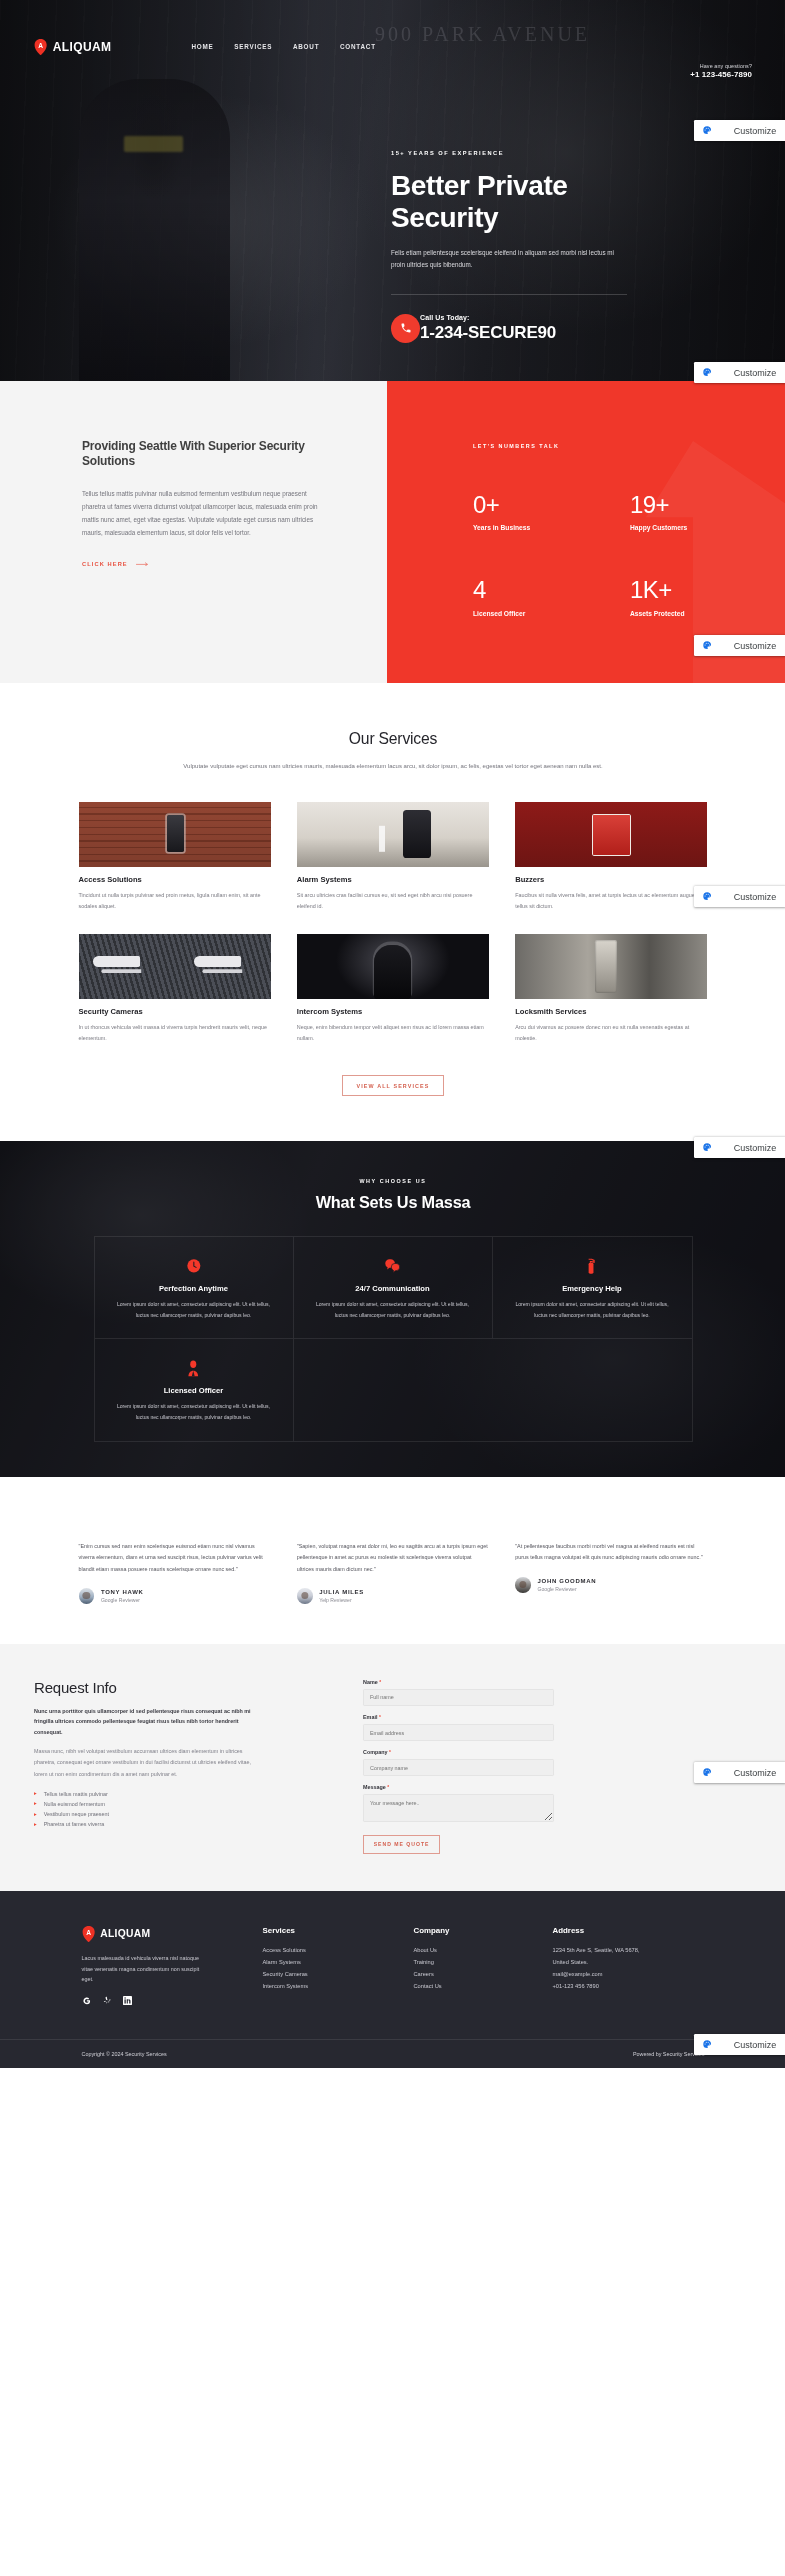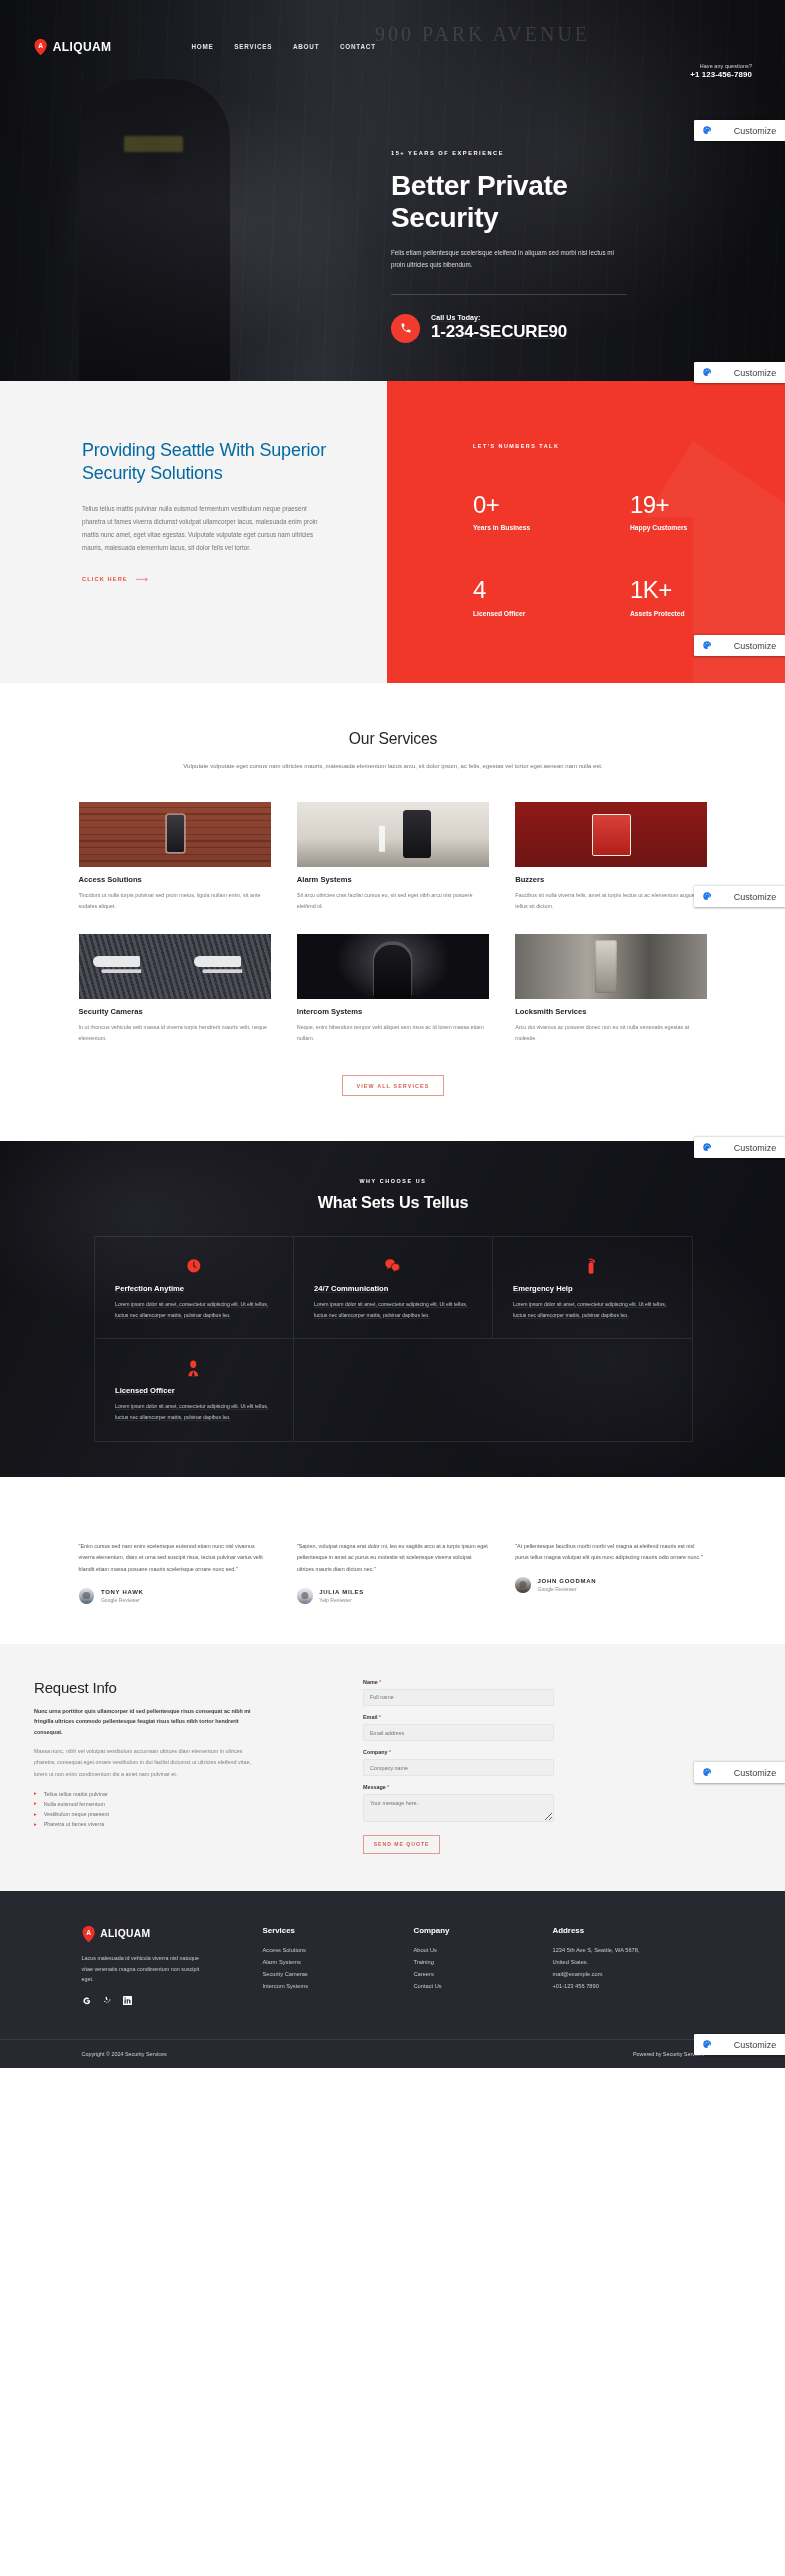--- a/index.html
+++ b/index.html
@@ -87,33 +87,33 @@
     color:#ffffff; font-size:5.7px; font-weight:bold; letter-spacing:1.5px;
   }
   .hero-h1 {
     color:#ffffff; font-size:28px; line-height:1.17; font-weight:bold;
     margin-top:13.3px; letter-spacing:-0.4px; max-width:260px;
   }
   .hero-sub {
     color:#dcdce0; font-size:6.3px; line-height:1.95; margin-top:12px; max-width:236px;
   }
   .hero-divider { width:236px; height:0.6px; background:rgba(255,255,255,.18); margin:22px 0 0 0; }
-  .call-row { display:flex; align-items:center; gap:11px; margin-top:19.3px;text-decoration:underline; }
+  .call-row { display:flex; align-items:flex-end; margin-top:19.3px; }
   .call-circle {
     width:29px;height:29px;border-radius:50%;background:#f03b2d;
     display:flex;align-items:center;justify-content:center;flex:none;
   }
   .call-label { color:#ffffff; font-size:7px; font-weight:bold; letter-spacing:0.1px; }
   .call-number { color:#ffffff; font-size:17px; font-weight:bold; margin-top:1.2px; letter-spacing:-0.2px; }
 
   
   .about-wrap { display:flex; background:#f4f4f4; height:302px; }
   .about-left { width:387px; padding:58px 42px 0 82px; }
   .about-h2 {
-    font-size:18px; line-height:1.28; font-weight:normal; color:#0369a1; letter-spacing:-0.2px;
+    font-size:12px; line-height:1.28; font-weight:bold; color:#404040; letter-spacing:-0.2px;
   }
   .about-p {
     margin-top:17px; color:#74747c; font-size:6.3px; line-height:2.08; max-width:248px;
   }
   .click-here {
     margin-top:22px; display:flex; align-items:center; gap:8.5px;
     color:#e8503f; font-size:5.7px; font-weight:bold; letter-spacing:1.1px;
   }
   .stats {
     width:399px; background:#f0372a; position:relative; overflow:hidden;
@@ -217,24 +217,23 @@
   .why-bg:after { content:""; position:absolute; inset:0; background:rgba(12,12,16,.55); }
   .why-inner { position:relative; z-index:3; }
   .why-eyebrow { text-align:center; color:#ffffff; font-size:5.4px; font-weight:bold; letter-spacing:1.6px; }
   .why-title { text-align:center; color:#ffffff; font-size:16.3px; font-weight:bold; margin-top:8.5px; letter-spacing:-0.2px; }
   .feat-grid {
     width:599px; margin:24px auto 0 auto;
     display:grid; grid-template-columns:repeat(3,1fr);
     border:0.6px solid rgba(255,255,255,.09);
   }
   .feat {
-    padding:20.6px 20.6px 18px 20.6px; text-align:left;
+    padding:20.6px 20.6px 18px 20.6px; text-align:center;
     border-right:0.6px solid rgba(255,255,255,.09);
     border-bottom:0.6px solid rgba(255,255,255,.09);
-    text-decoration:underline;
   }
   .feat:nth-child(3n) { border-right:none; }
   .feat:nth-child(n+4) { border-bottom:none; }
   .feat-icon { height:18px; display:flex; align-items:center; justify-content:center; }
   .feat-title { color:#ffffff; font-size:7.6px; font-weight:bold; margin-top:8.5px; }
   .feat-desc { color:#c9c9d0; font-size:5.1px; line-height:2.1; margin-top:6px; }
 
   
   .testi { padding:39px 0 40px 0; background:#fff; }
   .testi-head { width:629px; margin:0 auto; display:flex; align-items:flex-end; }
@@ -485,21 +484,21 @@
           <circle cx="17.4" cy="11.4" r="1.2" fill="#fff"></circle>
       </svg>
       <span>Customize</span>
     </div>
   </section>
 
   <section class="why">
     <div class="why-bg"></div>
     <div class="why-inner">
       <div class="why-eyebrow">WHY CHOOSE US</div>
-      <h2 class="why-title">What Sets Us Tellus</h2>
+      <h2 class="why-title">What Sets Us Massa</h2>
       <div class="feat-grid">
 
         <div class="feat">
           <div class="feat-icon">
             <svg width="15.7" height="15.7" viewBox="0 0 24 24">
                 <circle cx="12" cy="12" r="10" fill="#f4382a"></circle>
                 <path d="M12 6v6.4l3.4 2" stroke="#1c1d23" stroke-width="1.6" fill="none" stroke-linecap="round"></path>
               </svg>
           </div>
           <div class="feat-title">Perfection Anytime</div>

